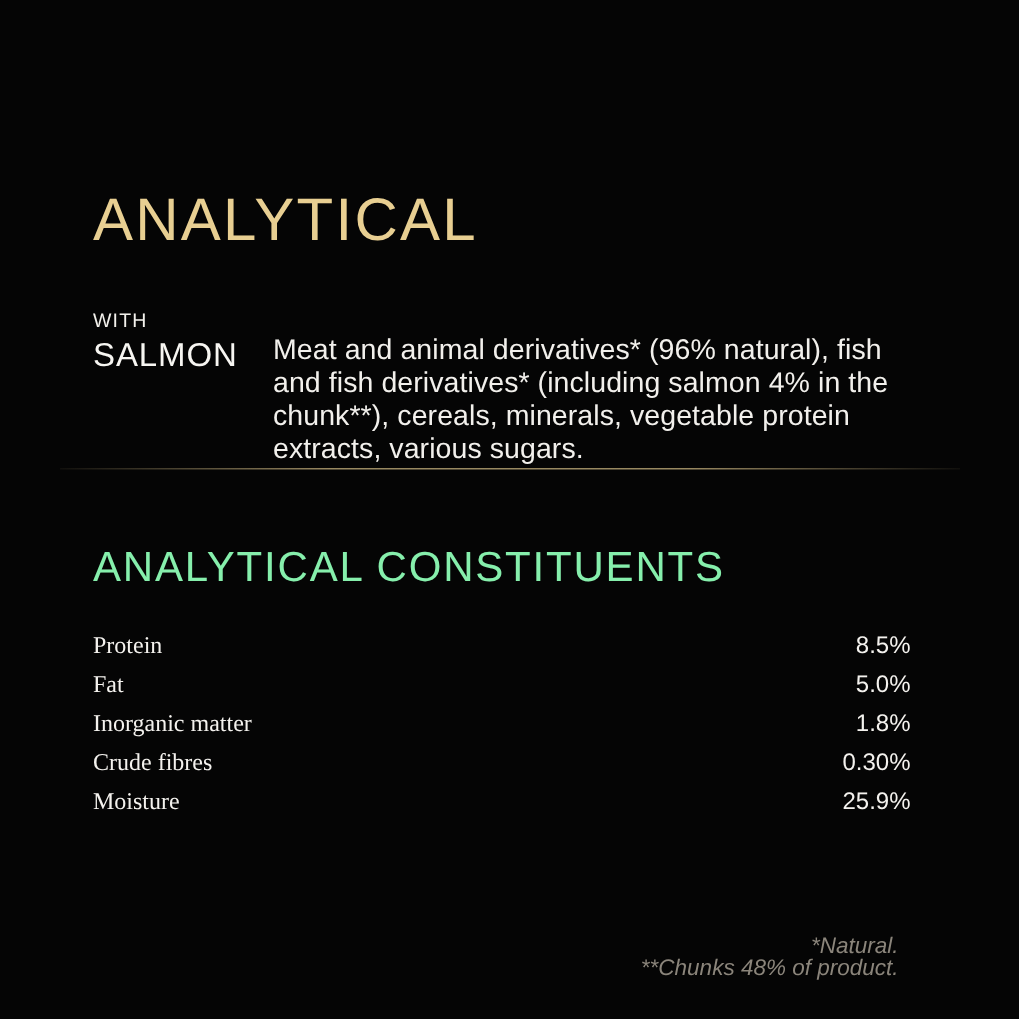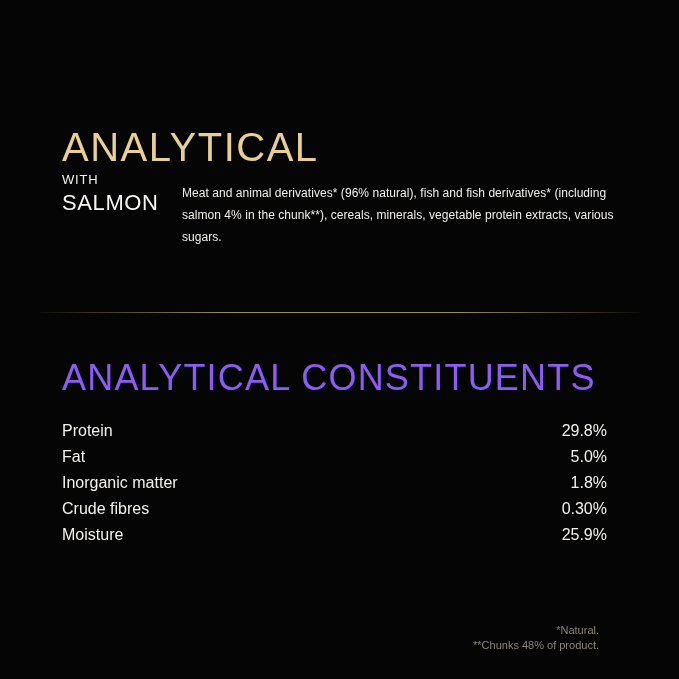--- a/index.html
+++ b/index.html
@@ -33,20 +33,21 @@
     font-size: 40px;
     line-height: 46px;
     letter-spacing: 1.5px;
     font-weight: 400;
     color: #e8cf92;
     margin: 0;
   }
   .ingredients-body {
     display: flex;
     align-items: flex-start;
+    margin-top: 34px;
   }
   .variant-block {
     width: 120px;
     flex: 0 0 120px;
     padding-top: 2px;
   }
   .variant-with {
     font-size: 13px;
     letter-spacing: 0.8px;
     color: #f3f1ec;
@@ -54,21 +55,21 @@
   }
   .variant-name {
     font-size: 22px;
     letter-spacing: 0.6px;
     color: #f7f6f2;
     line-height: 26px;
     margin-top: 2px;
   }
   .ingredients-text {
     flex: 1;
-    font-size: 12px;
+    font-size: 19px;
     line-height: 22px;
     color: #f2f0ec;
     letter-spacing: 0.05px;
   }
 
   
   .divider {
     position: absolute;
     left: 40px;
     top: 312px;
@@ -78,40 +79,41 @@
   }
 
   
   .analytical-section {
     position: absolute;
     left: 62px;
     top: 356px;
     width: 545px;
   }
   .analytical-title {
-    font-size: 36px;
+    font-size: 28px;
     line-height: 44px;
     letter-spacing: 1.2px;
     font-weight: 400;
-    color: #8b5cf6;
+    color: #86efac;
     margin: 0;
   }
   .constituents-list {
     margin-top: 18px;
   }
   .constituent-row {
     display: flex;
     align-items: baseline;
     font-size: 16px;
     line-height: 26px;
     color: #f4f2ee;
     padding: 0;
   }
   .constituent-label {
     white-space: nowrap;
+    font-family: Liberation Serif, serif;
   }
   .dot-leader {
     flex: 1;
     margin: 0 6px 0 8px;
     position: relative;
     height: 1px;
     bottom: 3px;
     overflow: hidden;
     color: #d8d4cc;
     font-size: 13px;
@@ -131,23 +133,24 @@
     text-align: right;
     min-width: 54px;
   }
 
   
   .footnotes {
     position: absolute;
     right: 80px;
     bottom: 26px;
     text-align: right;
-    font-size: 11px;
+    font-size: 15px;
     line-height: 15px;
     color: #8b857b;
+    font-style: italic;
   }
 </style>
 </head>
 <body>
 
 <div class="page">
 
   <section class="ingredients-section">
     <h1 class="section-title">ANALYTICAL</h1>
     <div class="ingredients-body">
@@ -161,21 +164,21 @@
 
   <div class="divider"></div>
 
   <section class="analytical-section">
     <h2 class="analytical-title">ANALYTICAL CONSTITUENTS</h2>
     <div class="constituents-list">
 
       <div class="constituent-row">
         <span class="constituent-label">Protein</span>
         <span class="dot-leader"></span>
-        <span class="constituent-value">29.8%</span>
+        <span class="constituent-value">8.5%</span>
       </div>
 
       <div class="constituent-row">
         <span class="constituent-label">Fat</span>
         <span class="dot-leader"></span>
         <span class="constituent-value">5.0%</span>
       </div>
 
       <div class="constituent-row">
         <span class="constituent-label">Inorganic matter</span>

